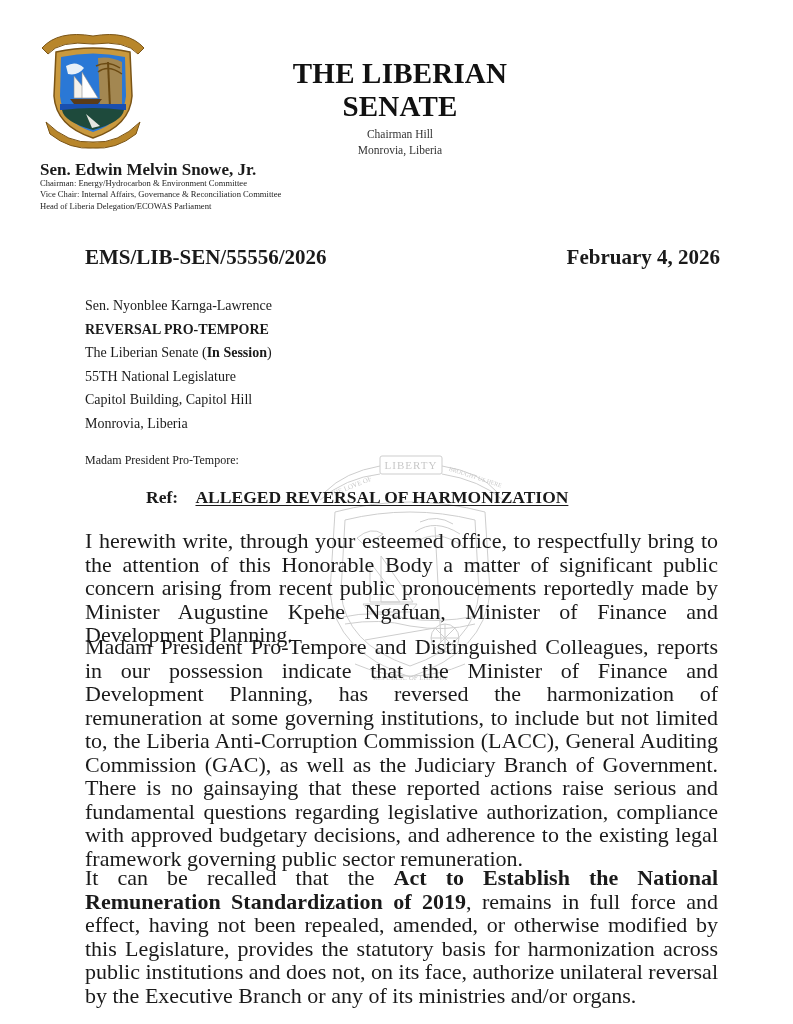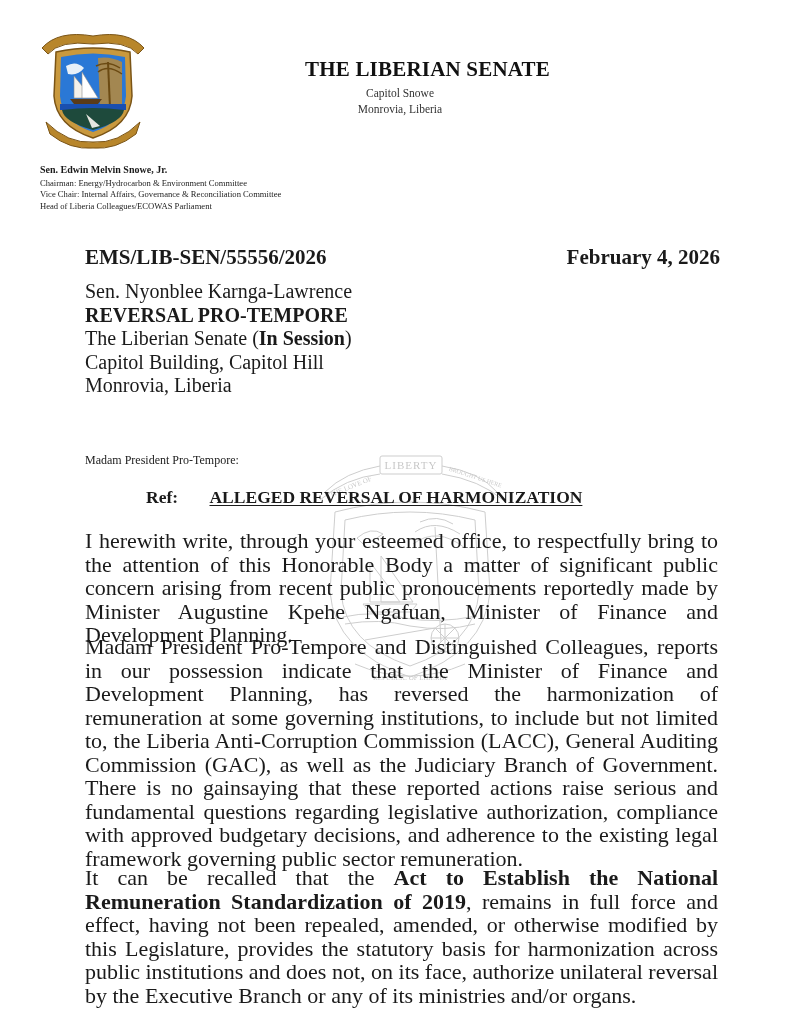--- a/index.html
+++ b/index.html
@@ -8,57 +8,56 @@
       color: #1a1a1a;
       font-family: "Liberation Serif", "DejaVu Serif", serif;
     }
     .seal {
       position: absolute; left: 38px; top: 26px; width: 110px; height: 124px;
     }
     .letterhead {
       position: absolute; left: 250px; top: 57px; width: 300px; text-align: center;
     }
     .lh-title {
-      font-size: 21px; font-weight: bold; letter-spacing: 0.2px; color: #111;
+      font-size: 29px; font-weight: bold; letter-spacing: 0.2px; color: #111;
       font-family: "Liberation Serif", "DejaVu Serif", serif;
-      text-align: right;
     }
     .lh-line { font-size: 11.5px; line-height: 16px; color: #333; }
     .lh-line.first { margin-top: 3px; }
 
     .sender {
       position: absolute; left: 40px; top: 164px; width: 360px;
       line-height: 11.5px;
     }
-    .sender-name { font-size: 10px; font-weight: bold; margin-bottom: 2px; }
+    .sender-name { font-size: 17px; font-weight: bold; margin-bottom: 2px; }
     .sender-role { font-size: 8.6px; color: #222; }
 
     .refrow {
       position: absolute; left: 85px; top: 245px; width: 635px;
       display: flex; justify-content: space-between;
       font-size: 21px; font-weight: bold;
     }
 
     .recipient {
-      position: absolute; left: 85px; top: 280px; width: 420px;
-      font-size: 20px; line-height: 23.5px;
+      position: absolute; left: 85px; top: 294px; width: 420px;
+      font-size: 14px; line-height: 23.5px;
     }
     .recipient .b { font-weight: bold; }
 
     .salutation {
       position: absolute; left: 85px; top: 453px;
       font-size: 12px;
     }
 
     .subject {
       position: absolute; left: 146px; top: 487px;
       font-size: 17.5px; font-weight: bold;
       font-family: "Liberation Serif", "DejaVu Serif", serif;
     }
-    .subject .ref-label { margin-right: 28px; }
+    .subject .ref-label { margin-right: 14px; }
     .subject .ref-text { text-decoration: underline; text-underline-offset: 2px; text-align: right; }
 
     .para {
       position: absolute; left: 85px; width: 633px;
       font-size: 22px; line-height: 23.5px; text-align: justify;
       font-family: "Liberation Serif", "DejaVu Serif", serif;
     }
     .p1 { top: 529px; }
     .p2 { top: 635px; }
     .p3 { top: 866px; }
@@ -95,40 +94,41 @@
 
     <path d="M24 84 Q55 80 86 84 Q84 96 55 104 Q26 96 24 84 Z" fill="#1e4a3c"></path>
     <path d="M48 88 L62 100 L54 102 Z" fill="#e6e6e0"></path>
 
     <path d="M8 96 Q30 118 55 116 Q80 118 102 96 L98 108 Q78 124 55 122 Q32 124 12 108 Z" fill="#b8862b" stroke="#7a5416" stroke-width="1"></path>
   </svg>
 </div>
 
 <div class="letterhead">
   <div class="lh-title">THE LIBERIAN SENATE</div>
-  <div class="lh-line first">Capitol Snowe</div>
+  <div class="lh-line first">Chairman Hill</div>
   <div class="lh-line">Monrovia, Liberia</div>
 </div>
 
 <div class="sender">
   <div class="sender-name">Sen. Edwin Melvin Snowe, Jr.</div>
   <div class="sender-role">Chairman: Energy/Hydrocarbon &amp; Environment Committee</div>
   <div class="sender-role">Vice Chair: Internal Affairs, Governance &amp; Reconciliation Committee</div>
-  <div class="sender-role">Head of Liberia Colleagues/ECOWAS Parliament</div>
+  <div class="sender-role">Head of Liberia Delegation/ECOWAS Parliament</div>
 </div>
 
 <div class="refrow">
   <span>EMS/LIB-SEN/55556/2026</span>
   <span>February 4, 2026</span>
 </div>
 
 <div class="recipient">
   <div>Sen. Nyonblee Karnga-Lawrence</div>
   <div class="b">REVERSAL PRO-TEMPORE</div>
   <div><span>The Liberian Senate (</span><span class="b">In Session</span><span>)</span></div>
+  <div>55TH National Legislature</div>
   <div>Capitol Building, Capitol Hill</div>
   <div>Monrovia, Liberia</div>
 </div>
 
 <div class="salutation">Madam President Pro-Tempore:</div>
 
 <div class="watermark">
   <svg width="250" height="240" viewBox="0 0 250 240">
     <g fill="none" stroke="#6a6a6a" stroke-width="1">
 

